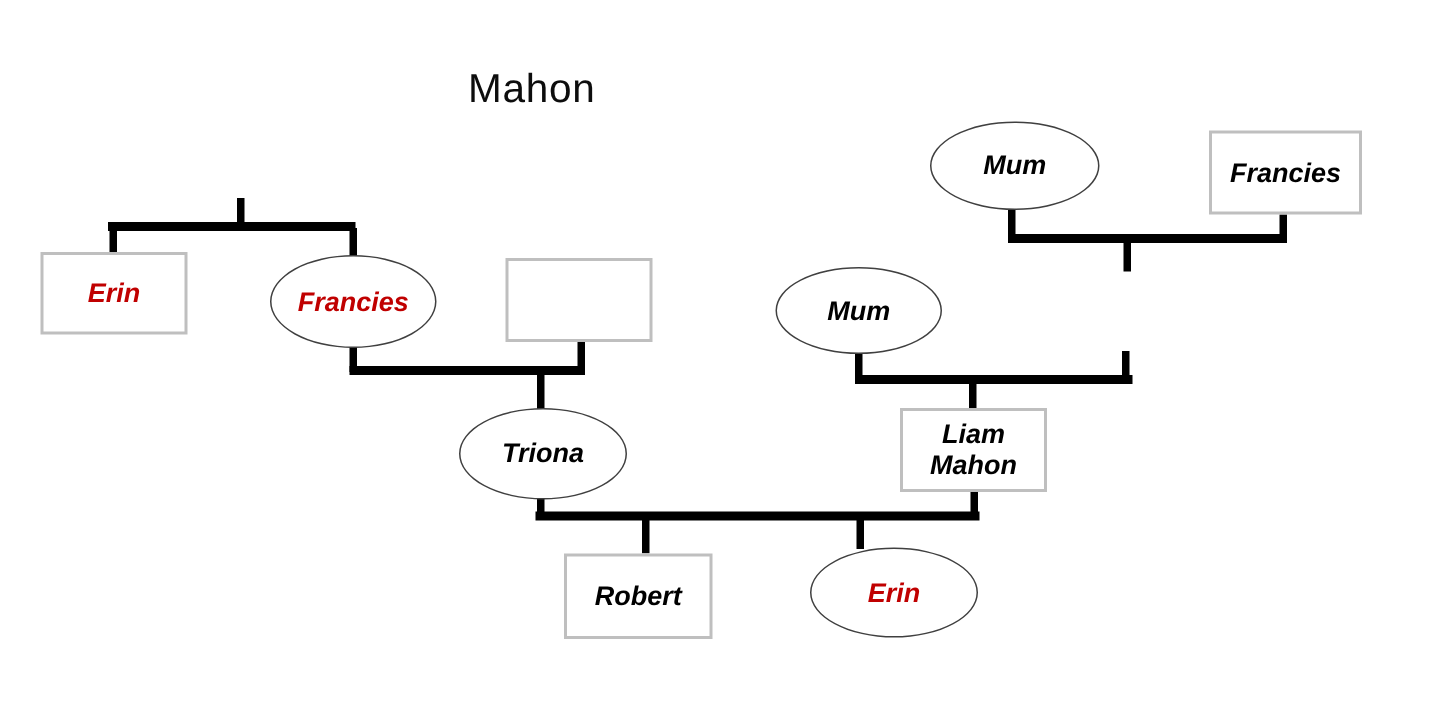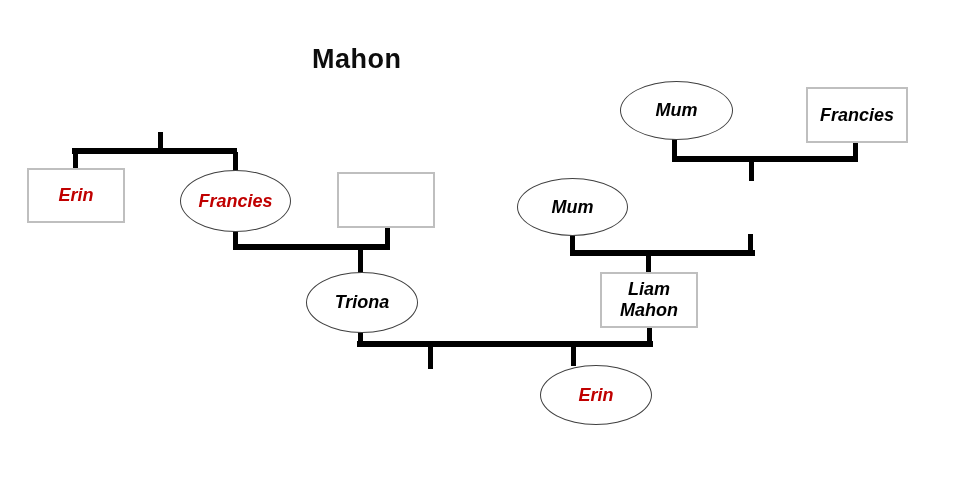--- a/index.html
+++ b/index.html
@@ -13,21 +13,21 @@
     width: 955px;
     height: 481px;
     background: #ffffff;
     overflow: hidden;
   }
   .diagram-title {
     position: absolute;
     left: 312px;
     top: 44px;
     font-size: 27px;
-    font-weight: bold;
+    font-weight: normal;
     color: #0d0d0d;
     letter-spacing: 0.5px;
   }
   .node {
     position: absolute;
     background: #ffffff;
     display: flex;
     align-items: center;
     justify-content: center;
     text-align: center;
@@ -112,18 +112,21 @@
 
   <div class="node ellipse" style="left:517px; top:178px; width:111px; height:58px;">
     <span class="label" style="color: rgb(0, 0, 0);">Mum</span>
   </div>
 
 
   <div class="node rect" style="left:600px; top:272px; width:98px;  height:56px;">
     <span class="label" style="color: rgb(0, 0, 0);">Liam Mahon</span>
   </div>
 
+  <div class="node rect" style="left:376px; top:369px; width:99px;  height:57px;">
+    <span class="label" style="color: rgb(0, 0, 0);">Robert</span>
+  </div>
 
   <div class="node ellipse" style="left:540px; top:365px; width:112px; height:60px;">
     <span class="label" style="color: rgb(192, 0, 0);">Erin</span>
   </div>
 
 </div>
 
 </body></html>

